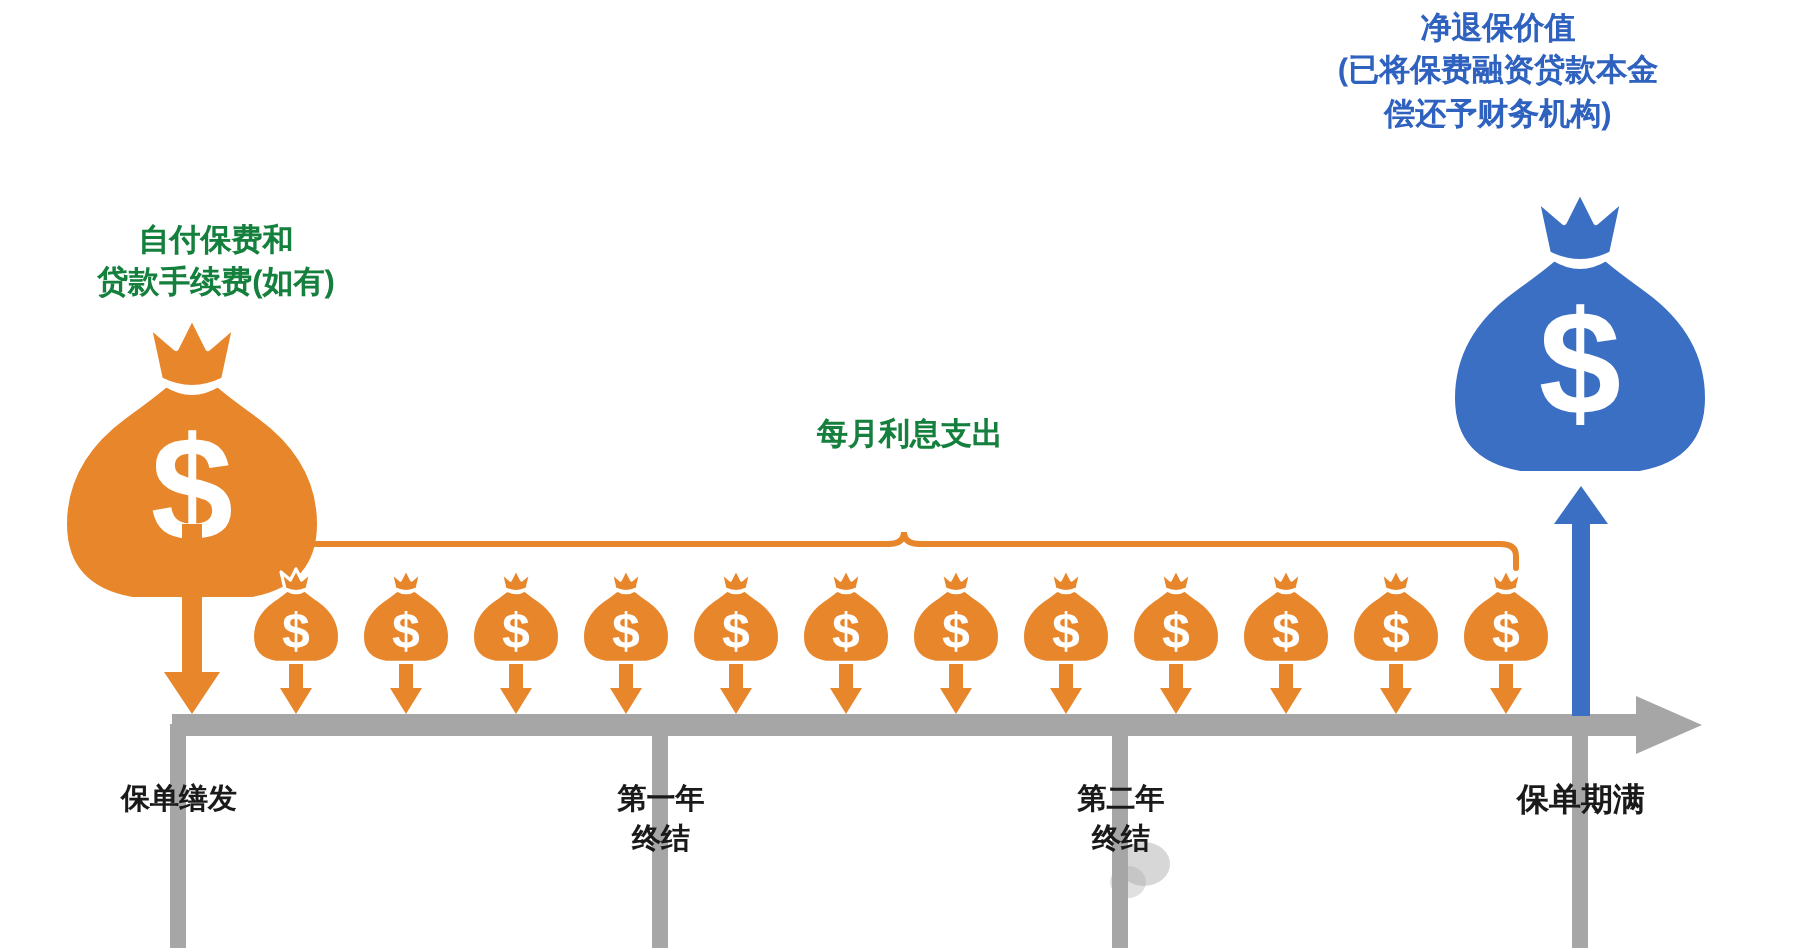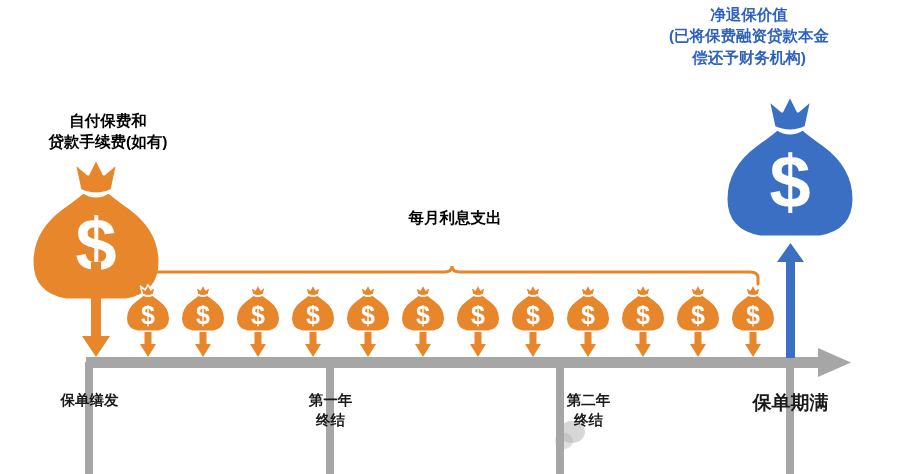--- a/index.html
+++ b/index.html
@@ -5,32 +5,32 @@
   html,body{margin:0;padding:0;background:#ffffff;}
   body{
     width:900px;height:474px;position:relative;overflow:hidden;
     font-family:"Liberation Sans","DejaVu Sans",sans-serif;
     -webkit-font-smoothing:antialiased;
   }
   .stage{position:absolute;left:0;top:0;width:900px;height:474px;}
   svg.layer{position:absolute;left:0;top:0;width:900px;height:474px;}
 
   .lbl{position:absolute;text-align:center;font-weight:bold;line-height:1.38;white-space:pre-line;}
-  .lbl-orange{color:#000000;}
+  .lbl-orange{color:#15803d;}
   .lbl-blue{color:#2F62BF;}
   .lbl-dark{color:#1A1A1A;}
 
   #label-self-paid{left:8px;top:110px;width:200px;font-size:15.5px;}
   #label-net-surrender{left:596px;top:4px;width:306px;font-size:15.5px;}
   #label-monthly-interest{left:330px;top:207px;width:250px;font-size:15.5px;}
 
   #tick-label-issue{left:12px;top:390px;width:155px;font-size:14.5px;}
   #tick-label-year1{left:253px;top:390px;width:155px;font-size:14.5px;text-align:center;}
-  #tick-label-year2{left:511px;top:390px;width:155px;font-size:14.5px;}
-  #tick-label-maturity{left:713px;top:390px;width:155px;font-size:19px;}
+  #tick-label-year2{left:483px;top:390px;width:155px;font-size:14.5px;}
+  #tick-label-maturity{left:713px;top:390px;width:155px;font-size:16px;}
 </style>
 </head>
 <body>
 
 <div class="stage">
 
   <svg class="layer" viewBox="0 0 900 474">
     <defs>
 
       <g id="bag-large">

